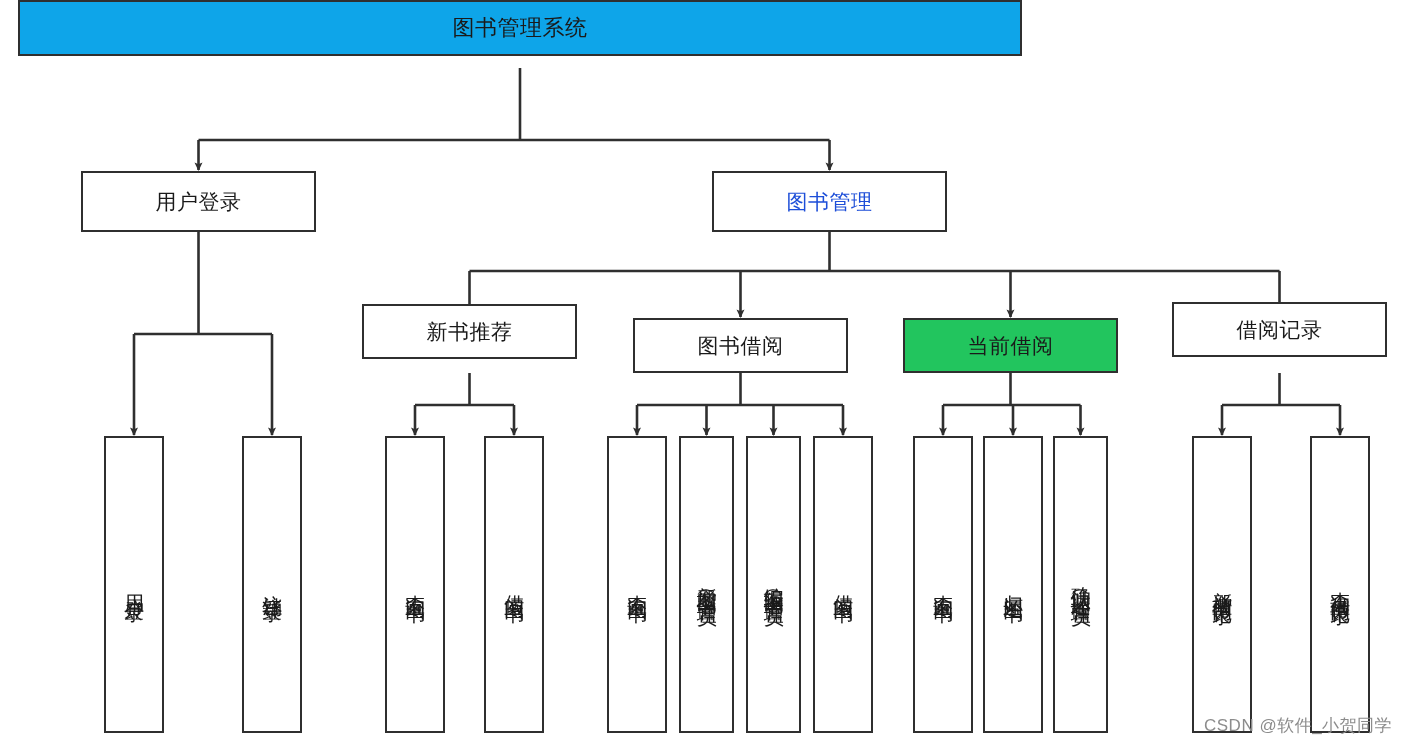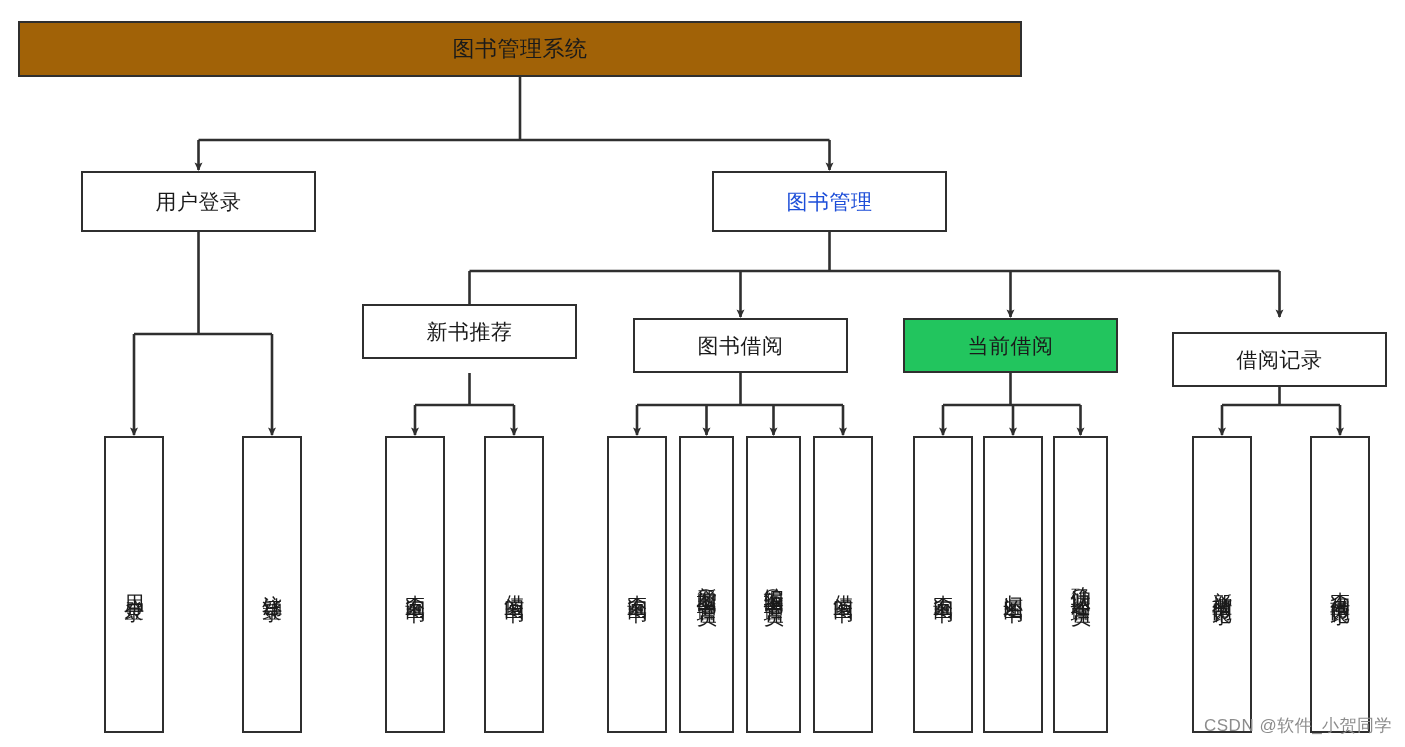--- a/index.html
+++ b/index.html
@@ -107,39 +107,39 @@
       <path d="M943,405 L1080.5,405" fill="none" stroke="#2f2f2f" stroke-width="2.6"></path>
       <path d="M943,405 L943,435" fill="none" stroke="#2f2f2f" stroke-width="2.6" marker-end="url(#arrowhead)"></path>
       <path d="M1013,405 L1013,435" fill="none" stroke="#2f2f2f" stroke-width="2.6" marker-end="url(#arrowhead)"></path>
       <path d="M1080.5,405 L1080.5,435" fill="none" stroke="#2f2f2f" stroke-width="2.6" marker-end="url(#arrowhead)"></path>
       <path d="M1279.5,373 L1279.5,405" fill="none" stroke="#2f2f2f" stroke-width="2.6"></path>
       <path d="M1222,405 L1340,405" fill="none" stroke="#2f2f2f" stroke-width="2.6"></path>
       <path d="M1222,405 L1222,435" fill="none" stroke="#2f2f2f" stroke-width="2.6" marker-end="url(#arrowhead)"></path>
       <path d="M1340,405 L1340,435" fill="none" stroke="#2f2f2f" stroke-width="2.6" marker-end="url(#arrowhead)"></path>
     </svg>
   <div id="nodes-layer">
-      <div class="node horizontal root" style="left: 18px; top: 21px; width: 1004px; height: 56px; border-color: rgb(47, 47, 47); background: #a16207; color: rgb(26, 26, 26);">
+      <div class="node horizontal root" style="left: 18px; top: 0; width: 1004px; height: 56px; border-color: rgb(47, 47, 47); background: #0ea5e9; color: rgb(26, 26, 26);">
         <span class="label">图书管理系统</span>
       </div>
       <div class="node horizontal" style="left: 81px; top: 171px; width: 235px; height: 61px; border-color: rgb(47, 47, 47); background: rgb(255, 255, 255); color: rgb(26, 26, 26);">
         <span class="label">用户登录</span>
       </div>
       <div class="node horizontal" style="left: 712px; top: 171px; width: 235px; height: 61px; border-color: rgb(47, 47, 47); background: rgb(255, 255, 255); color: #1d4ed8;">
         <span class="label">图书管理</span>
       </div>
       <div class="node horizontal" style="left: 362px; top: 304px; width: 215px; height: 55px; border-color: rgb(47, 47, 47); background: rgb(255, 255, 255); color: rgb(26, 26, 26);">
         <span class="label">新书推荐</span>
       </div>
       <div class="node horizontal" style="left: 633px; top: 318px; width: 215px; height: 55px; border-color: rgb(47, 47, 47); background: rgb(255, 255, 255); color: rgb(26, 26, 26);">
         <span class="label">图书借阅</span>
       </div>
       <div class="node horizontal" style="left: 903px; top: 318px; width: 215px; height: 55px; border-color: rgb(47, 47, 47); background: #22c55e; color: rgb(26, 26, 26);">
         <span class="label">当前借阅</span>
       </div>
-      <div class="node horizontal" style="left: 1172px; top: 332px; width: 215px; height: 55px; border-color: rgb(47, 47, 47); background: rgb(255, 255, 255); color: rgb(26, 26, 26);">
+      <div class="node horizontal" style="left: 1172px; top: 302px; width: 215px; height: 55px; border-color: rgb(47, 47, 47); background: rgb(255, 255, 255); color: rgb(26, 26, 26);">
         <span class="label">借阅记录</span>
       </div>
       <div class="node vertical" style="left: 104px; top: 436px; width: 60px; height: 297px; border-color: rgb(47, 47, 47); background: rgb(255, 255, 255); color: rgb(26, 26, 26);">
         <span class="label">用户登录</span>
       </div>
       <div class="node vertical" style="left: 242px; top: 436px; width: 60px; height: 297px; border-color: rgb(47, 47, 47); background: rgb(255, 255, 255); color: rgb(26, 26, 26);">
         <span class="label">注销登录</span>
       </div>
       <div class="node vertical" style="left: 385px; top: 436px; width: 60px; height: 297px; border-color: rgb(47, 47, 47); background: rgb(255, 255, 255); color: rgb(26, 26, 26);">
         <span class="label">查询图书</span>

